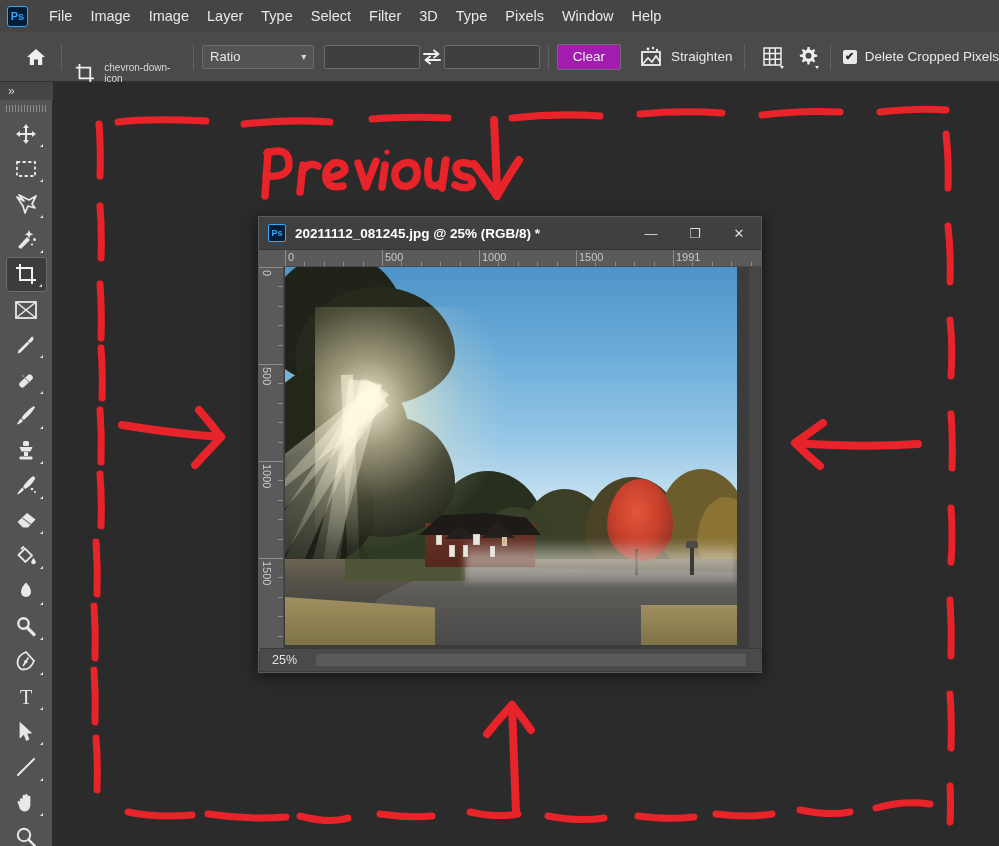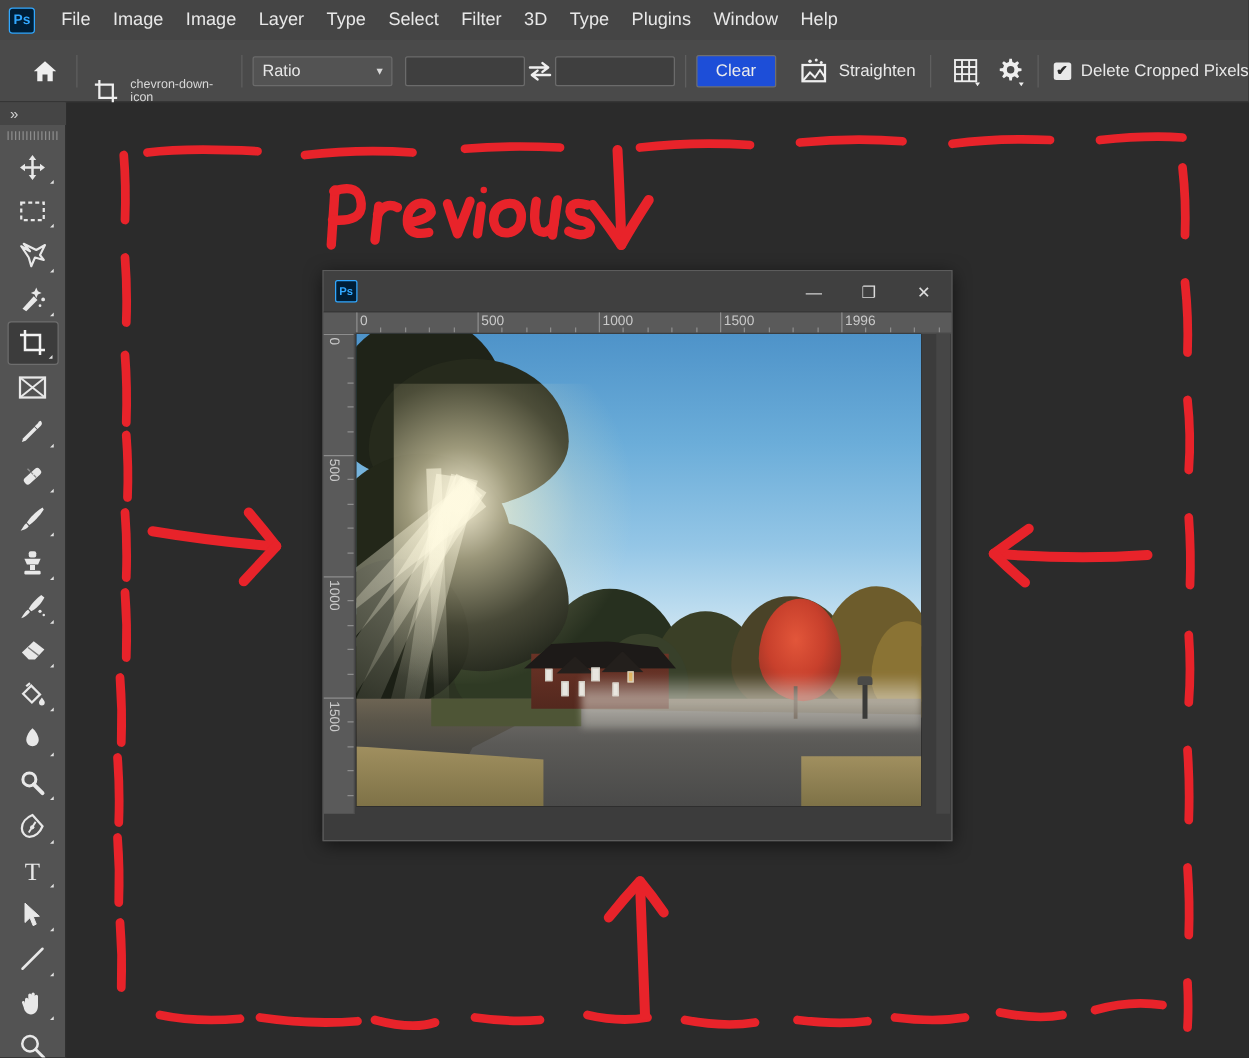--- a/index.html
+++ b/index.html
@@ -51,21 +51,21 @@
     display: flex; align-items: center; padding: 0 7px;
     justify-content: space-between; cursor: pointer;
   }
   .txtfield {
     width: 96px; height: 24px; background: #3f3f3f;
     border: 1px solid #6b6b6b; border-radius: 2px;
     color: #e8e8e8; font-size: 13px; padding: 0 6px; outline: none;
   }
   .swap-btn { width: 26px; display:flex; align-items:center; justify-content:center; cursor:pointer; }
   .clear-btn {
-    height: 26px; background: #1d4ed8; border: 1px solid #6f6f6f;
+    height: 26px; background: #a21caf; border: 1px solid #6f6f6f;
     border-radius: 2px; color: #ececec; font-size: 13.5px;
     padding: 0 15px; display: flex; align-items: center; cursor: pointer;
   }
   .straighten-grp { display: flex; align-items: center; gap: 8px; cursor: pointer; padding: 2px 4px; }
   .straighten-lbl { color: #e8e8e8; font-size: 13.5px; }
   .icon-btn { width: 30px; height: 28px; display:flex; align-items:center; justify-content:center; cursor:pointer; }
   .delete-grp { display: flex; align-items: center; gap: 8px; cursor: pointer; }
   .chkbox {
     width: 14px; height: 14px; background: #e9e9e9; border-radius: 2px;
     display: flex; align-items: center; justify-content: center;
@@ -254,21 +254,21 @@
     <div class="ps-logo">Ps</div>
     <div class="menuitem">File</div>
     <div class="menuitem">Image</div>
     <div class="menuitem">Image</div>
     <div class="menuitem">Layer</div>
     <div class="menuitem">Type</div>
     <div class="menuitem">Select</div>
     <div class="menuitem">Filter</div>
     <div class="menuitem">3D</div>
     <div class="menuitem">Type</div>
-    <div class="menuitem">Plugins</div>
+    <div class="menuitem">Pixels</div>
     <div class="menuitem">Window</div>
     <div class="menuitem">Help</div>
   </div>
 
   <div class="optionsbar">
 
     <div class="home-btn">
       <svg width="22" height="20" viewBox="0 0 22 20">
         <path d="M11 2 L20 10 L17.2 10 L17.2 18 L13 18 L13 12.5 L9 12.5 L9 18 L4.8 18 L4.8 10 L2 10 Z" fill="#efefef"></path>
       </svg>
@@ -530,35 +530,36 @@
         </svg>
     </div>
   </div>
 
   <div class="canvas-area"></div>
 
   <div class="docwin">
 
     <div class="doc-title">
       <div class="doc-ps-logo">Ps</div>
+      <div class="doc-title-text">20211112_081245.jpg @ 25% (RGB/8) *</div>
       <div class="win-ctrls">
         <div class="win-btn">—</div>
         <div class="win-btn">❐</div>
         <div class="win-btn close">✕</div>
       </div>
     </div>
 
     <div class="ruler-corner"></div>
 
     <div class="ruler-h">
       <span class="rh-lbl" style="left:4px">0</span>
       <span class="rh-lbl" style="left:101px">500</span>
       <span class="rh-lbl" style="left:198px">1000</span>
       <span class="rh-lbl" style="left:295px">1500</span>
-      <span class="rh-lbl" style="left:392px">1996</span>
+      <span class="rh-lbl" style="left:392px">1991</span>
       <span class="rh-tick" style="left:1px;height:17px"></span>
       <span class="rh-tick" style="left:98px;height:17px"></span>
       <span class="rh-tick" style="left:195px;height:17px"></span>
       <span class="rh-tick" style="left:292px;height:17px"></span>
       <span class="rh-tick" style="left:389px;height:17px"></span>
       <span class="rh-tick" style="left:20px;height:4px"></span>
         <span class="rh-tick" style="left:40px;height:4px"></span>
       <span class="rh-tick" style="left:59px;height:4px"></span>
         <span class="rh-tick" style="left:79px;height:4px"></span>
       <span class="rh-tick" style="left:117px;height:4px"></span>
@@ -661,20 +662,24 @@
         <div class="maple-trunk"></div>
 
         <div class="mist"></div>
         <div class="mailbox"></div>
         <div class="mailbox-top"></div>
       </div>
     </div>
 
     <div class="v-scroll"></div>
 
+    <div class="statusbar">
+      <div class="status-zoom">25%</div>
+      <div class="h-scroll"></div>
+    </div>
   </div>
 
   <svg class="anno" viewBox="0 0 999 846">
     <g fill="none" stroke="#e8232a" stroke-width="7" stroke-linecap="round">
 
       <g>
         <path d="M118 122 Q150 118 206 121"></path>
         <path d="M244 124 Q288 119 330 122"></path>
         <path d="M372 119 Q406 116 448 118"></path>
         <path d="M512 118 Q556 113 600 116"></path>

